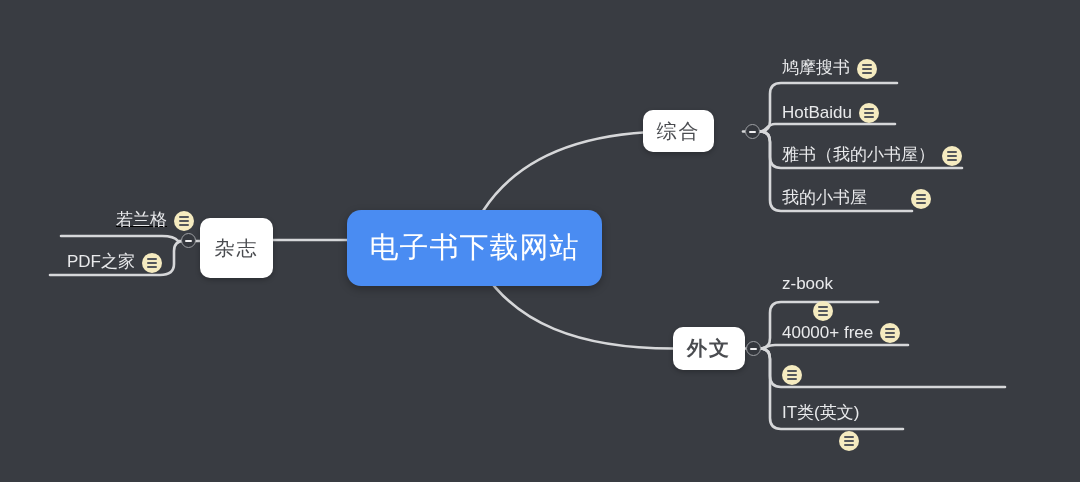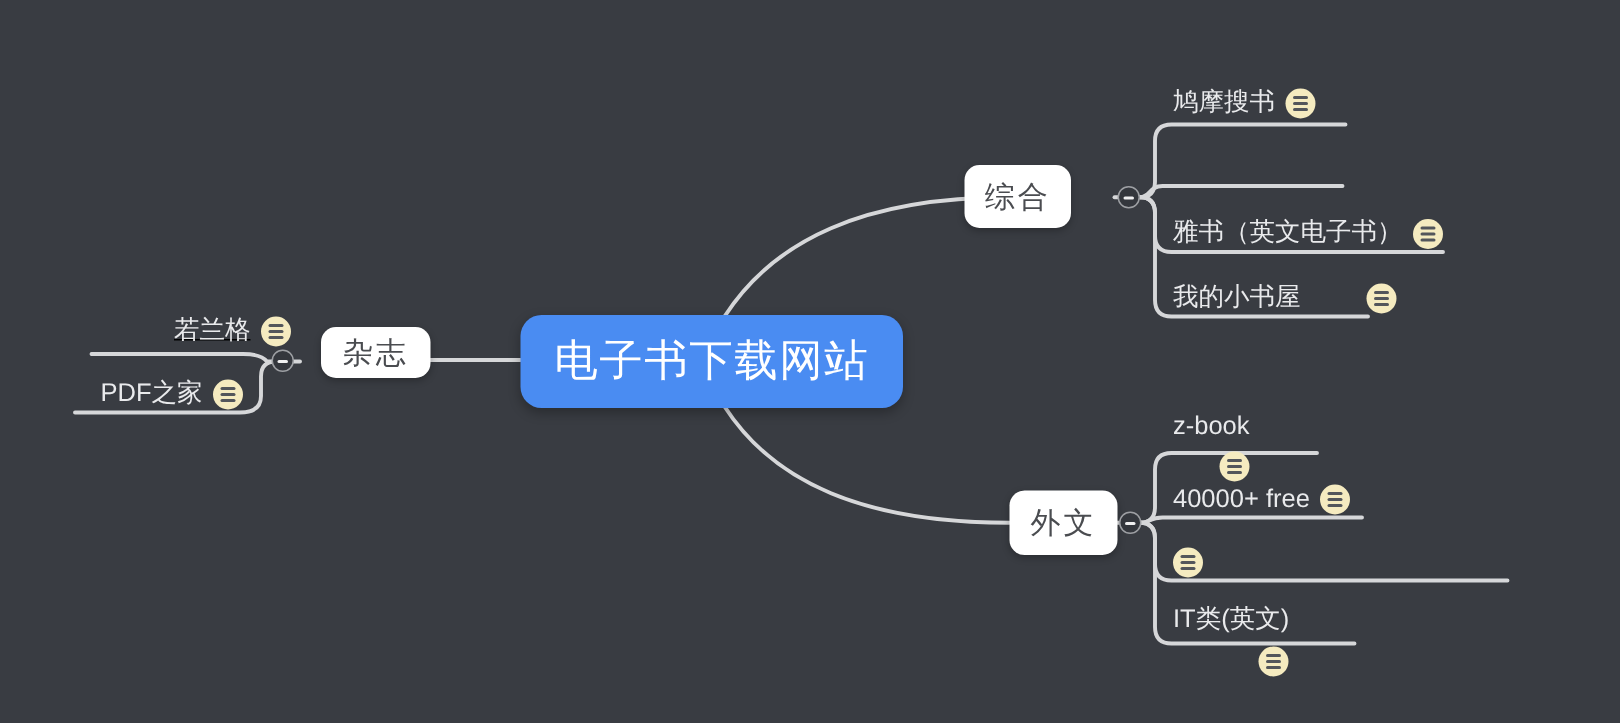--- a/index.html
+++ b/index.html
@@ -7,27 +7,27 @@
     --branch-fill:#ffffff; --branch-text:#4a4c50; --leaf-text:#e9eaec;
     --line:#d6d7d9; --notes-icon-fill:#f5ebc0; --notes-icon-bars:#53565b;
     --collapse-fill:#34373d; --collapse-border:#9ea0a4;
   }
   *{margin:0;padding:0;box-sizing:border-box;}
   body{background:#2b2d31;font-family:"Liberation Sans","DejaVu Sans",sans-serif;}
   .canvas{position:relative;width:1080px;height:482px;background:var(--background);overflow:hidden;}
   svg.links{position:absolute;left:0;top:0;z-index:1;}
   svg.links path{fill:none;stroke:var(--line);stroke-width:2.6;stroke-linecap:round;}
   .topic{position:absolute;display:flex;align-items:center;justify-content:center;z-index:2;cursor:default;}
-  .root-topic{left:347px;top:210px;width:255px;height:62px;background:var(--root-fill);
+  .root-topic{left:347px;top:210px;width:255px;height:76px;background:var(--root-fill);
     color:var(--root-text);font-size:29px;border-radius:14px;box-shadow:0 3px 8px rgba(0,0,0,.28);letter-spacing:1px;}
   .branch-topic{background:var(--branch-fill);color:var(--branch-text);font-size:20px;
     border-radius:10px;box-shadow:0 2px 5px rgba(0,0,0,.25);letter-spacing:2px;}
-  .branch-magazine{left:200px;top:218px;width:73px;height:34px;margin-left:14px;}
+  .branch-magazine{left:200px;top:218px;width:73px;height:60px;}
   .branch-comprehensive{left:643px;top:110px;width:71px;height:42px;text-align:center;}
-  .branch-foreign{left:673px;top:327px;width:72px;height:43px;}
+  .branch-foreign{left:673px;top:327px;width:72px;height:43px;font-weight:bold;}
   .leaf{position:absolute;display:flex;align-items:flex-end;gap:7px;height:26px;z-index:2;}
   .leaf .label{font-size:17px;color:var(--leaf-text);white-space:nowrap;}
   .note-icon{width:20px;height:20px;border-radius:50%;background:var(--notes-icon-fill);
     display:inline-flex;flex-direction:column;align-items:center;justify-content:center;gap:2px;flex:0 0 auto;cursor:pointer;}
   .note-icon i{display:block;width:10px;height:2px;background:var(--notes-icon-bars);border-radius:1px;}
   .collapse{position:absolute;width:15px;height:15px;border-radius:50%;background:var(--collapse-fill);
     border:1px solid var(--collapse-border);display:flex;align-items:center;justify-content:center;z-index:3;cursor:pointer;}
   .collapse .minus{display:block;width:7px;height:2px;background:#f0f0f1;border-radius:1px;}
 </style>
 </head>
@@ -96,22 +96,30 @@
   </div>
 
   <div class="leaf" style="left:782px;top:53px;">
     <span class="label">鸠摩搜书</span>
     <span class="note-icon">
         <i></i>
         <i></i>
         <i></i>
       </span>
   </div>
+  <div class="leaf" style="left:782px;top:97px;">
+    <span class="label">HotBaidu</span>
+    <span class="note-icon">
+        <i></i>
+        <i></i>
+        <i></i>
+      </span>
+  </div>
   <div class="leaf" style="left:782px;top:140px;">
-    <span class="label">雅书（英文电子书）</span>
+    <span class="label">雅书（我的小书屋）</span>
     <span class="note-icon">
         <i></i>
         <i></i>
         <i></i>
       </span>
   </div>
   <div class="leaf" style="left:782px;top:183px;gap:44px;">
     <span class="label">我的小书屋</span>
     <span class="note-icon">
         <i></i>

